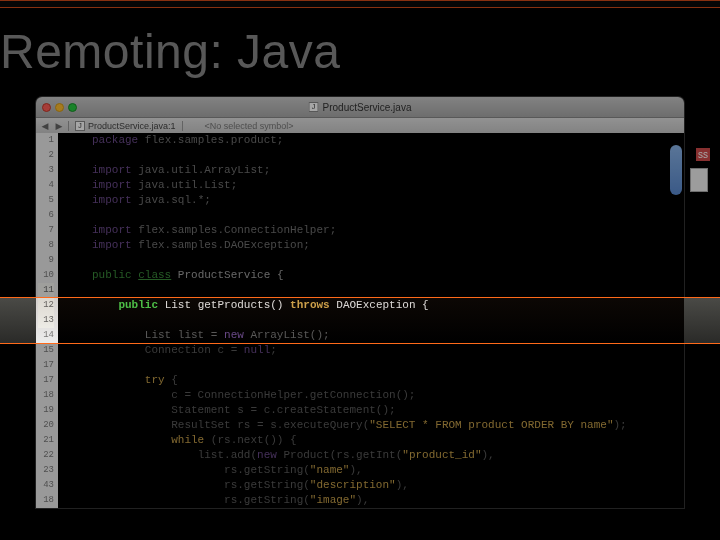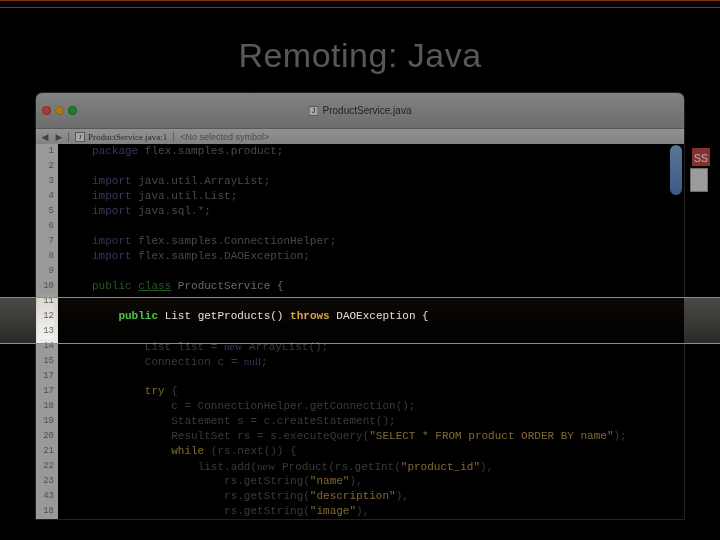--- a/index.html
+++ b/index.html
@@ -12,39 +12,39 @@
     position: relative;
   }
   .top-bar {
     height: 8px;
     width: 100%;
     background: #0a0a0a;
     border-top: 1px solid #d04a1a;
     border-bottom: 1px solid #d04a1a;
   }
   .slide-title {
-    text-align: center;
+    text-align: left;
     color: #888;
-    font-size: 34px;
+    font-size: 48px;
     font-weight: 400;
     letter-spacing: 0.5px;
-    margin-top: 28px;
+    margin-top: 16px;
     margin-bottom: 18px;
   }
   .editor-window {
     width: 648px;
     margin: 0 auto;
     background: #1d1d1d;
     border-radius: 6px 6px 0 0;
     overflow: hidden;
     box-shadow: 0 0 0 1px #333;
     position: relative;
   }
   .titlebar {
-    height: 35px;
+    height: 20px;
     background: linear-gradient(#c8c8c8, #a8a8a8);
     display: flex;
     align-items: center;
     padding: 0 6px;
     position: relative;
   }
   .traffic-lights {
     display: flex;
     gap: 4px;
   }
@@ -99,24 +99,23 @@
     justify-content: center;
     color: #666;
     font-size: 9px;
   }
   .bc-file {
     padding: 0 6px;
     border-left: 1px solid #999;
     display: flex;
     align-items: center;
     gap: 3px;
-    font-family: Liberation Serif, serif;
   }
   .bc-symbol {
-    padding: 0 6px;
+    padding: 0 22px;
     border-left: 1px solid #999;
     color: #777;
     flex: 1;
   }
   .code-area {
     display: flex;
     background: #000;
     font-family: Monaco, Menlo, "Courier New", monospace;
     font-size: 11px;
     line-height: 15px;
@@ -138,21 +137,21 @@
     color: #ccc;
     overflow: hidden;
     margin-left: 28px;
   }
   .code .line { height: 15px; }
   .kw-pkg { color: #6a4a8a; }
   .kw-imp { color: #6a4a8a; }
   .kw-pub { color: #3a8a3a; text-align: right; }
   .kw-cls { color: #3a8a3a; text-decoration: underline; }
   .kw-type { color: #888; }
-  .kw-new { color: #6a4a8a; font-family: Liberation Serif, serif; }
+  .kw-new { color: #6a4a8a; }
   .kw-throws { color: #c7a04a; }
   .kw-try { color: #c7a04a; }
   .kw-while { color: #c7a04a; }
   .str { color: #c7a04a; }
   .ident { color: #a0a0a0; text-align: right; }
   .dim { color: #5a5a5a; }
   .hp { color: #707070; }  
 
   
   .highlight-band {
@@ -196,21 +195,21 @@
     background: linear-gradient(#8ab4e8, #5a8ad0);
     border-radius: 6px;
     z-index: 2;
   }
   .ss-tag {
     position: absolute;
     right: 10px;
     top: 148px;
     background: #d04a4a;
     color: #fff;
-    font-size: 14px;
+    font-size: 10px;
     padding: 1px 2px;
     z-index: 3;
   }
   .side-box {
     position: absolute;
     right: 12px;
     top: 168px;
     width: 18px;
     height: 24px;
     background: #f0f0f0;

